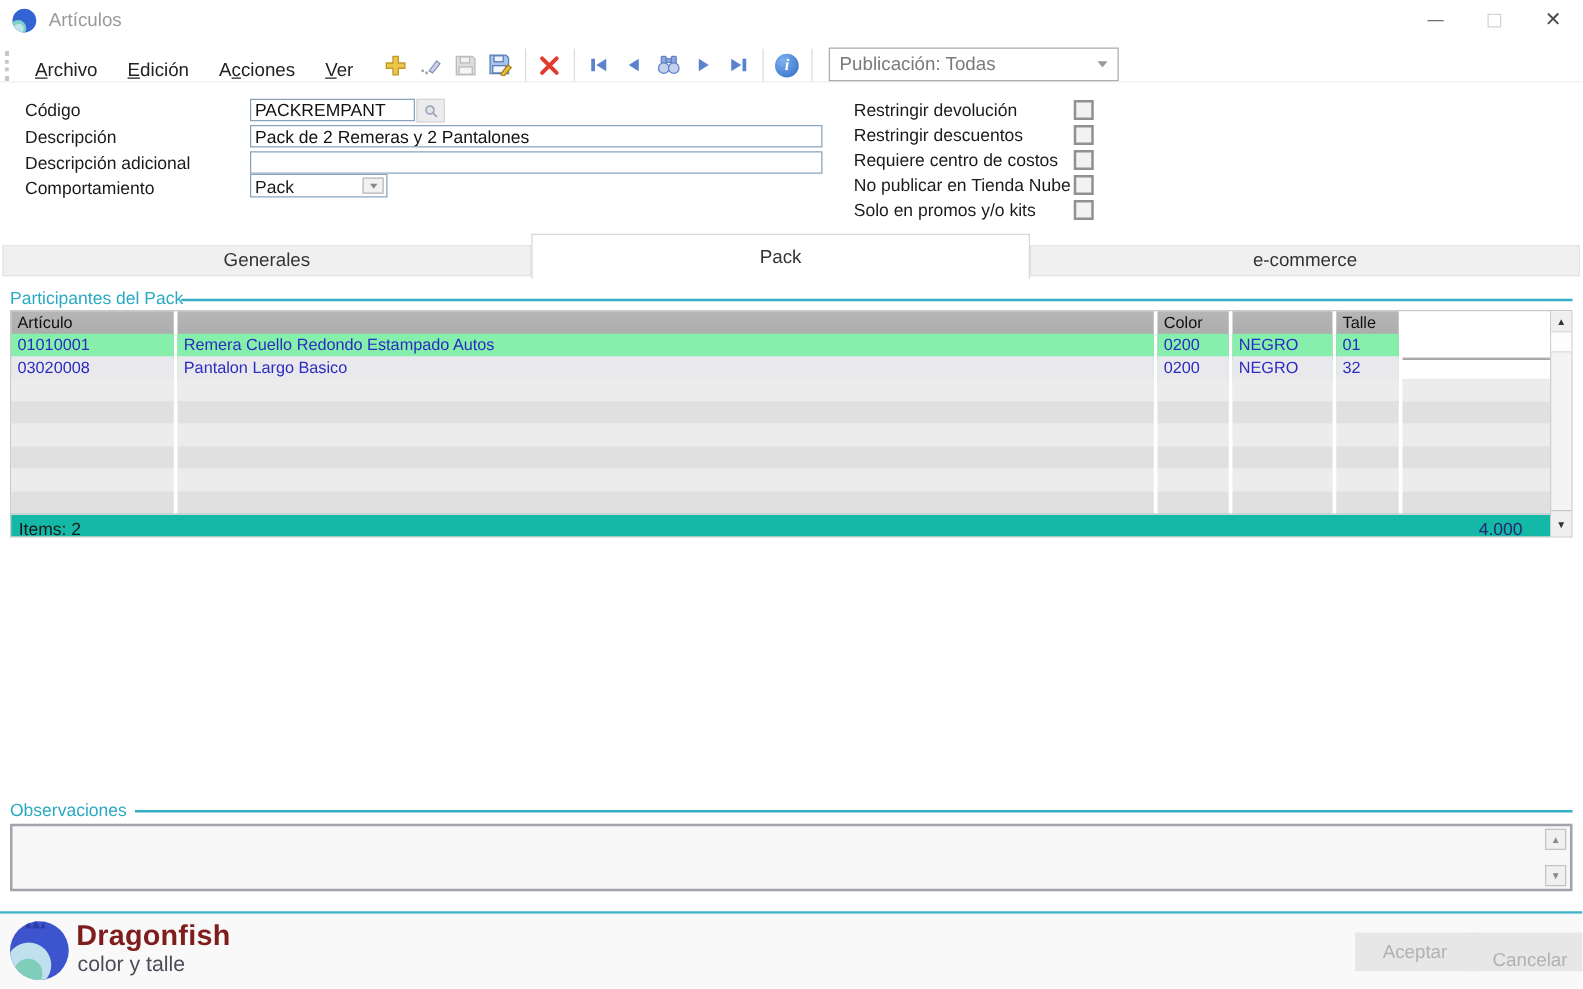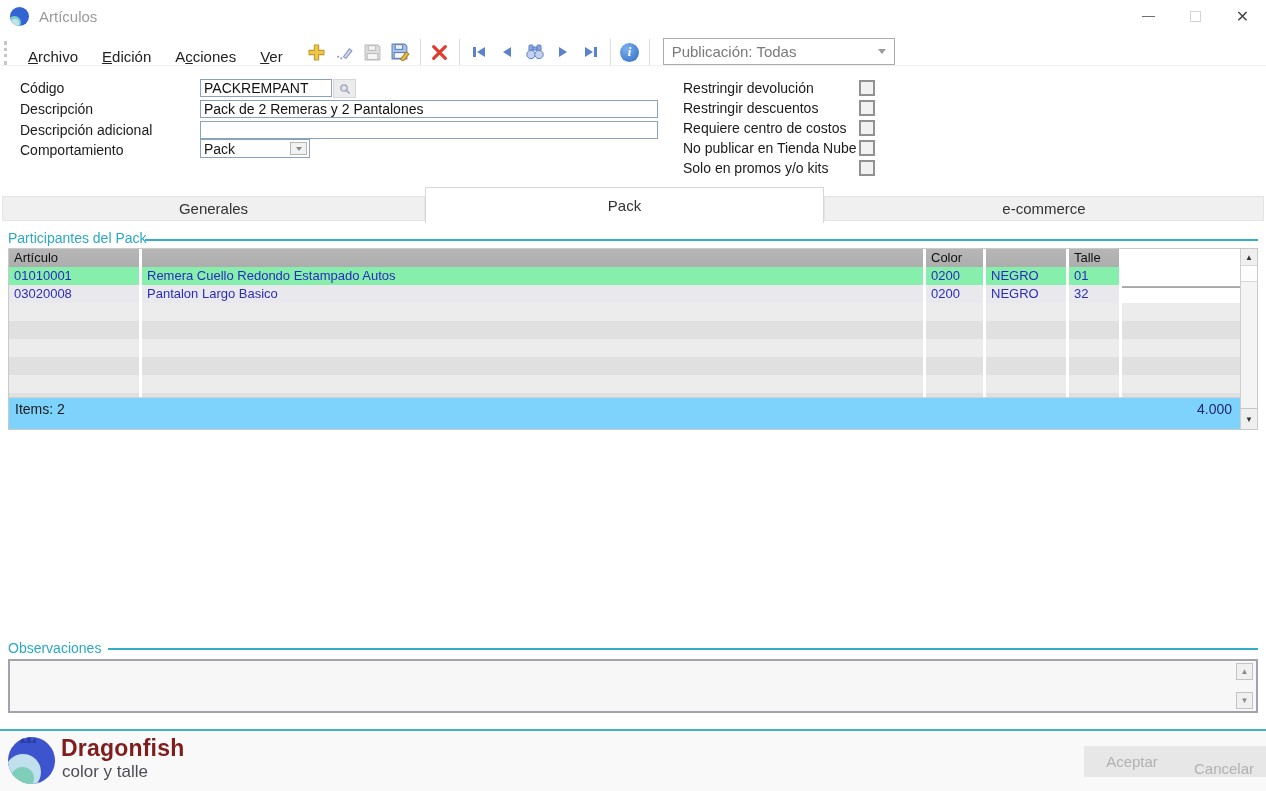--- a/index.html
+++ b/index.html
@@ -59,23 +59,23 @@
   .tgrid { display:grid; grid-template-columns:130px 1fr 57px 80px 50px 118px; column-gap:3px; width:1231px; }
   .trow { height:18px; }
   .tcell { font-size:13px; padding:1px 5px; overflow:hidden; white-space:nowrap; }
   .thead .tcell { background:linear-gradient(#b6b6b6,#a3a3a3); color:#101010; }
   .num { text-align:right;margin-top:37px; }
   .rowdata .tcell { color:#2b2bbf; }
   .r0 .tcell { background:#86efac; }
   .r1 .tcell { background:#e9e9ed; }
   .re0 .tcell { background:#ececec; }
   .re1 .tcell { background:#e0e0e0; }
-  .tfoot { position:absolute; left:0; bottom:0; width:1231px; height:32px; background:#7dd3fc; border-top:1px solid #d2d2d2; }
+  .tfoot { position:absolute; left:0; bottom:0; width:1231px; height:18px; background:#14b8a6; border-top:1px solid #d2d2d2; }
   .tfoot .items { position:absolute; left:6px; top:3px; font-size:14px; color:#1a1a1a; }
-  .tfoot .total { position:absolute; right:8px; top:3px; font-size:14px; color:#26266e; }
+  .tfoot .total { position:absolute; right:22px; top:3px; font-size:14px; color:#26266e; }
   #tbl-scroll { position:absolute; right:0; top:0; bottom:0; width:17px; border-left:1px solid #cfcfcf; background:#f4f4f4; }
   .sb-btn { width:16px; height:17px; background:#efefef; display:flex; align-items:center; justify-content:center; font-size:8px; color:#333; }
   .sb-up { border-bottom:1px solid #d8d8d8; }
   .sb-down { position:absolute; bottom:0; height:21px; width:16px; border-top:1px solid #c6c6c6; border-bottom:none; background:#efefef; display:flex; align-items:center; justify-content:center; font-size:8px; color:#333; }
   .sb-thumb { width:16px; height:16px; background:#fdfdfd; border-bottom:1px solid #d8d8d8; }
 
   
   #obs-box { top:659px; left:8px; width:1250px; height:54px; border:2px solid #a3a3ad; background:#f7f7f7; }
   .obs-btn { position:absolute; right:3px; width:17px; height:17px; background:#f0f0f0; border:1px solid #c3c3c3; display:flex; align-items:center; justify-content:center; font-size:8px; color:#8a8a8a; }
 

